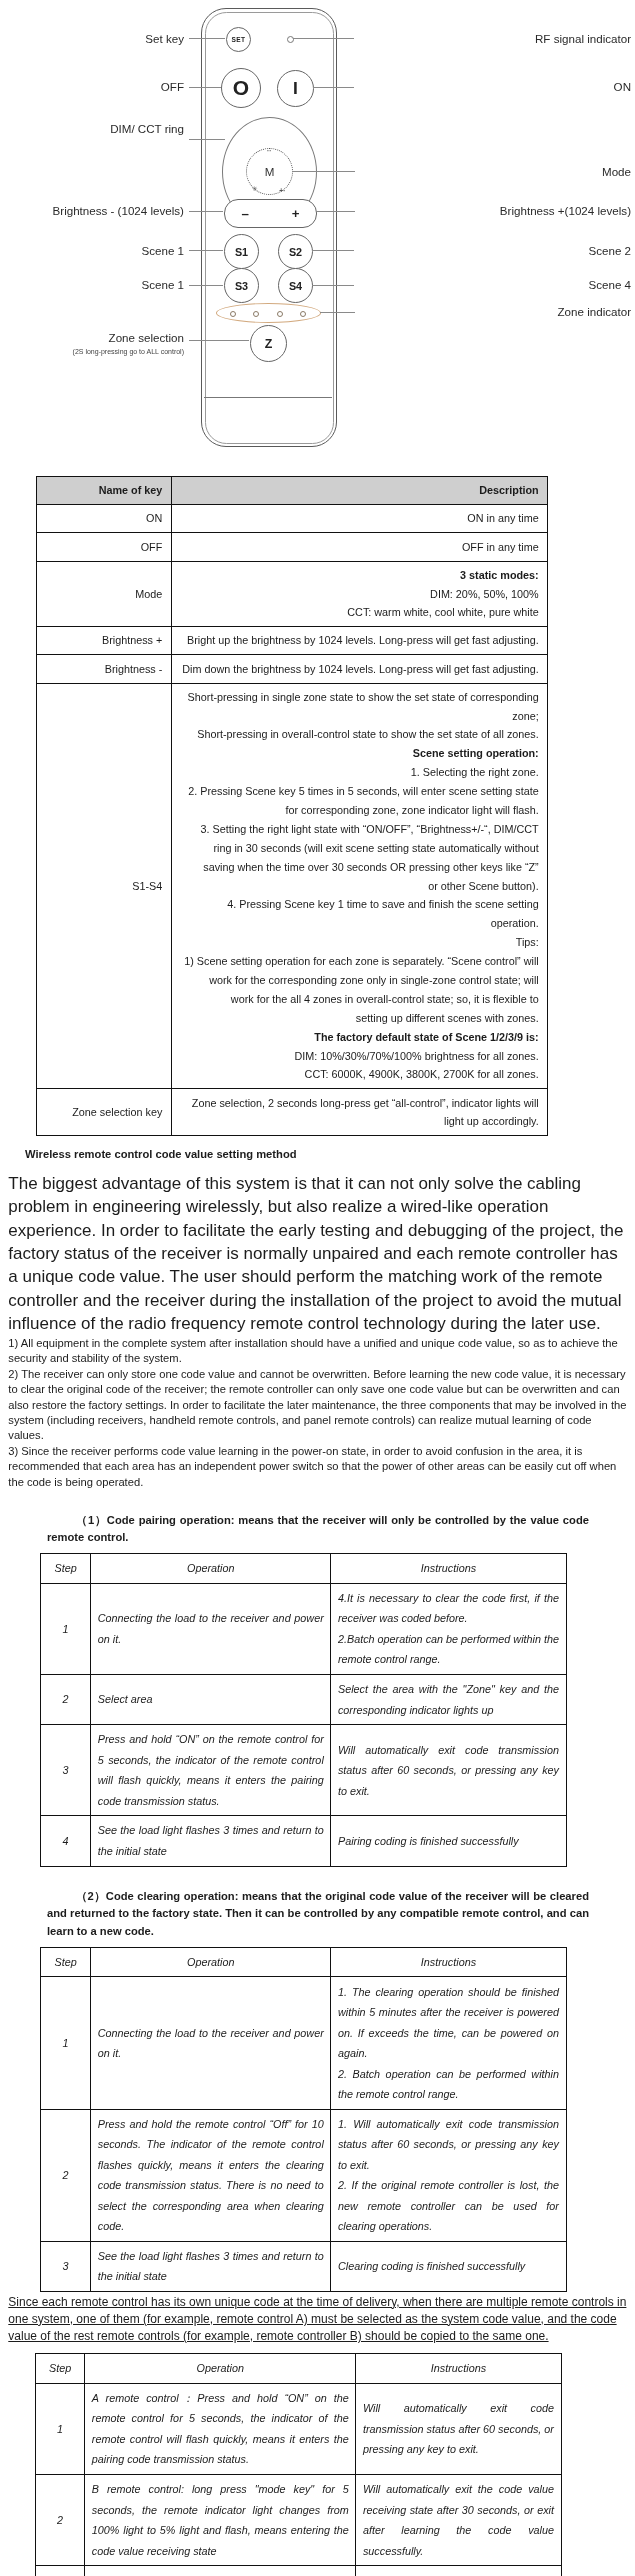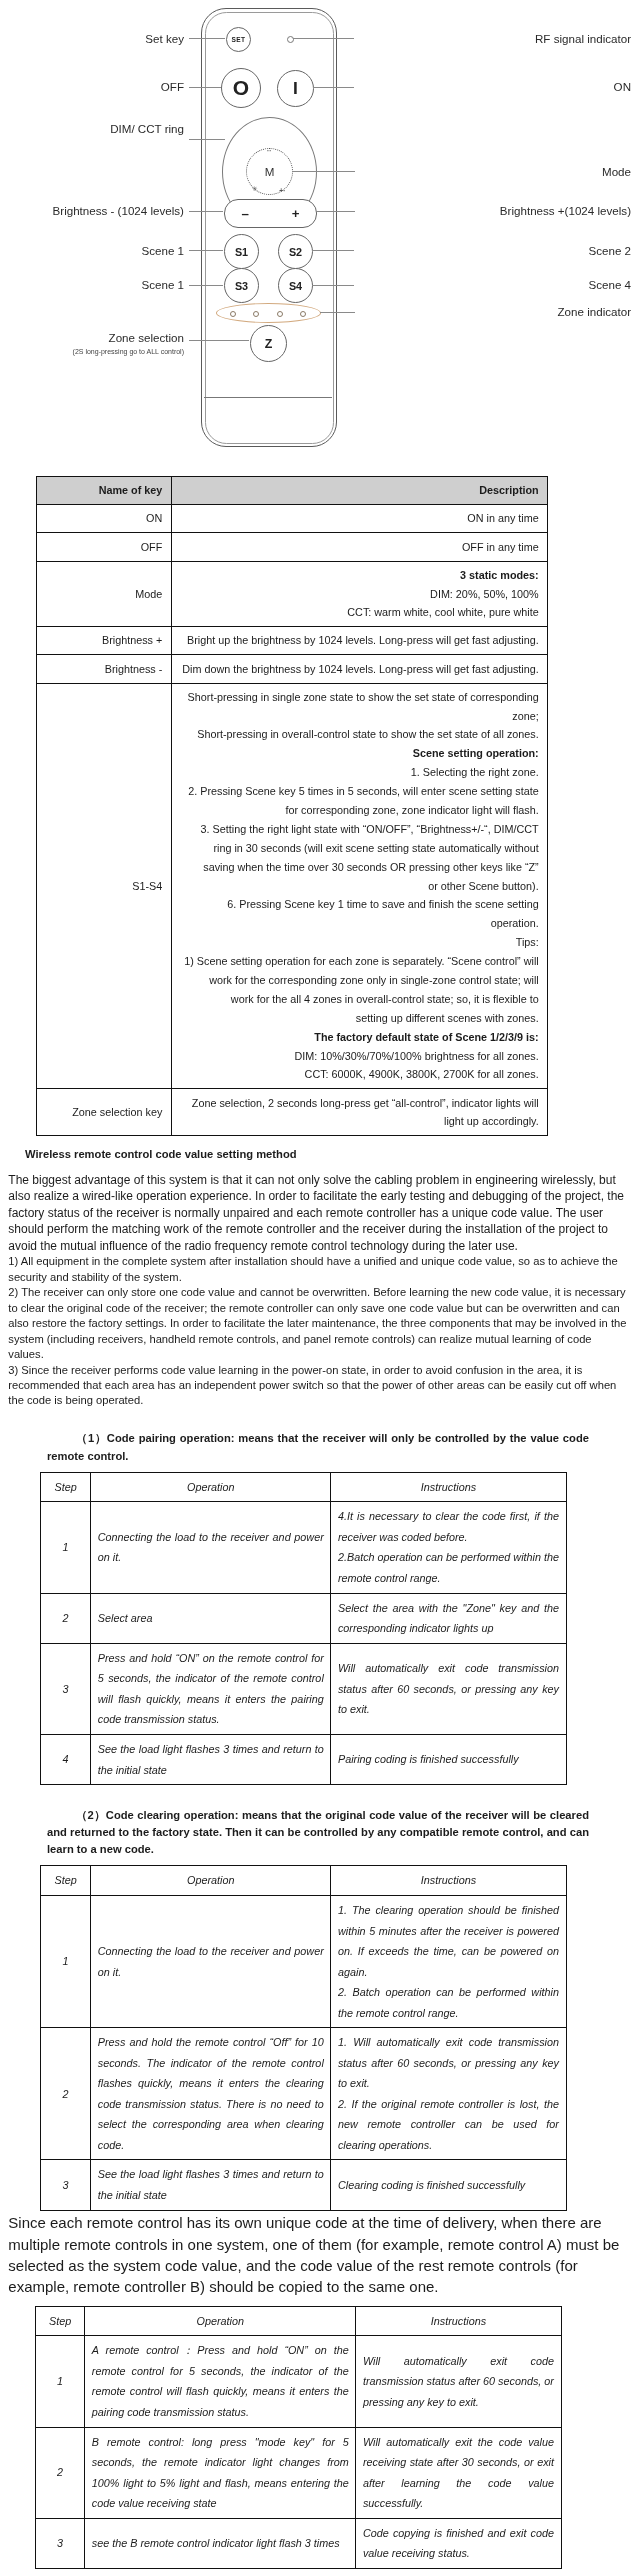--- a/index.html
+++ b/index.html
@@ -81,27 +81,27 @@
   .step-table td.c-op,.step-table td.c-ins{text-align:justify;}
   .t12{margin-left:40px;width:484px;}
   .t12 .c-step{width:36px}.t12 .c-op{width:226px}.t12 .c-ins{width:221px}
   .t3{margin-left:35px;width:482px;}
   .t3 .c-step{width:35px}.t3 .c-op{width:257px}.t3 .c-ins{width:191px}
   .cl{margin:0;}
   .cl.b{font-weight:bold;}
   .cl.li{padding-left:21.5px;text-indent:-21.5px;}
   
   .method-title{margin:11.6px 0 0 25px;font-weight:bold;font-size:11.2px;}
-  .body-text{margin:11.6px 8.3px 0 8.3px;font-size:12px;line-height:1.38;text-align:left;}
+  .body-text{margin:11.6px 8.3px 0 8.3px;font-size:17px;line-height:1.38;text-align:left;}
   .pt{margin:0 8.3px;font-size:11.2px;line-height:1.38;}
   .pt.ind{text-indent:38px;}
   .sec-h12{margin:21.5px 46px 6.6px 47px;font-weight:bold;font-size:11.2px;line-height:1.55;
         text-align:justify;text-indent:29px;}
   .sec-h3{margin:21.5px 6.6px 1.7px 8.3px;font-weight:bold;font-size:11.2px;line-height:1.4;}
-  .sec-p3{margin:1.7px 5px 8.3px 8.3px;font-size:15px;line-height:1.42;}
+  .sec-p3{margin:1.7px 5px 8.3px 8.3px;font-size:12px;line-height:1.42;text-decoration:underline;}
 </style>
 </head>
 <body>
 
 <div class="page">
 
   <div class="diagram">
     <div class="remote">
       <div class="remote-inner"></div>
       <div class="remote-divider"></div>
@@ -209,21 +209,21 @@
         </tr>
         <tr>
           <td class="c-key">S1-S4</td>
           <td class="c-desc">
             <div class="cl">Short-pressing in single zone state to show the set state of corresponding zone;</div>
             <div class="cl">Short-pressing in overall-control state to show the set state of all zones.</div>
             <div class="cl b">Scene setting operation:</div>
             <div class="cl li">1.   Selecting the right zone.</div>
             <div class="cl li">2.   Pressing Scene key 5 times in 5 seconds, will enter scene setting state for corresponding zone, zone indicator light will flash.</div>
             <div class="cl li">3.   Setting the right light state with “ON/OFF”, “Brightness+/-“, DIM/CCT ring in 30 seconds (will exit scene setting state automatically without saving when the time over 30 seconds OR pressing other keys like “Z” or other Scene button).</div>
-            <div class="cl li">6.   Pressing Scene key 1 time to save and finish the scene setting operation.</div>
+            <div class="cl li">4.   Pressing Scene key 1 time to save and finish the scene setting operation.</div>
             <div class="cl">Tips:</div>
             <div class="cl li">1)   Scene setting operation for each zone is separately. “Scene control” will work for the corresponding zone only in single-zone control state; will work for the all 4 zones in overall-control state; so, it is flexible to setting up different scenes with zones.</div>
             <div class="cl b">The factory default state of Scene 1/2/3/9 is:</div>
             <div class="cl">DIM: 10%/30%/70%/100% brightness for all zones.</div>
             <div class="cl">CCT: 6000K, 4900K, 3800K, 2700K for all zones.</div>
           </td>
         </tr>
         <tr>
           <td class="c-key">Zone selection key</td>
           <td class="c-desc">

